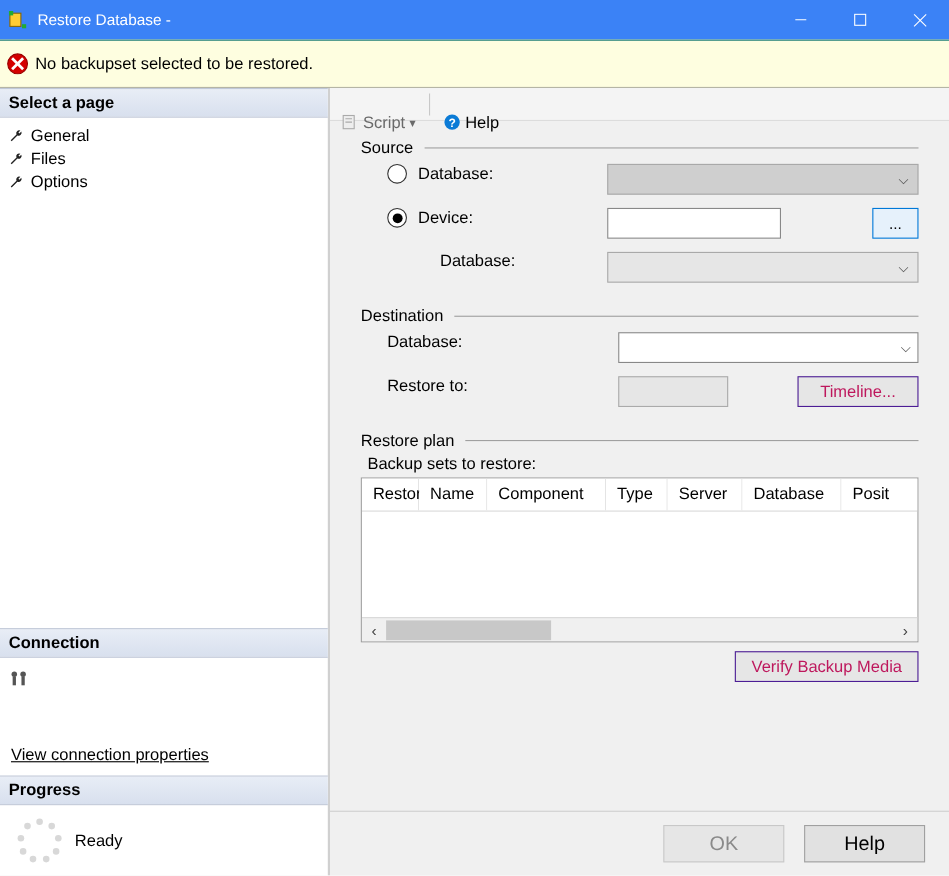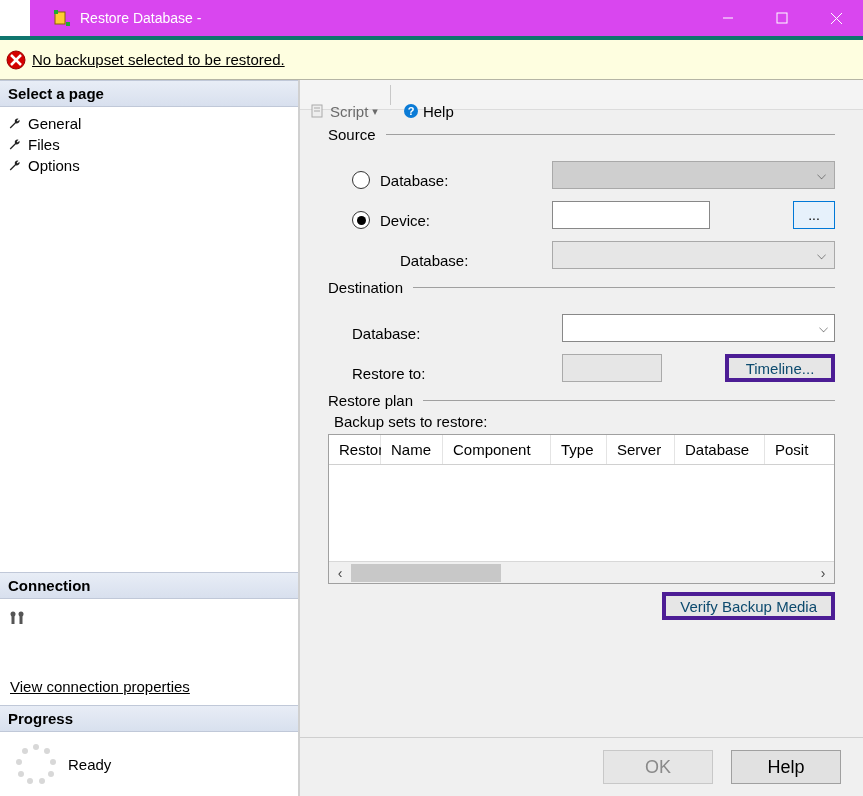--- a/index.html
+++ b/index.html
@@ -5,41 +5,40 @@
 * { box-sizing: border-box; margin: 0; padding: 0; font-family: "Segoe UI", Tahoma, sans-serif; }
 body {
   width: 863px; height: 796px;
   display: flex; flex-direction: column;
   background: #fff;
   font-size: 15px;
   color: #000;
 }
 
 .titlebar {
-  height: 36px; background: #d946ef; color: #fff;
+  height: 36px; background: #3b82f6; color: #fff;
   display: flex; align-items: center;
-  padding-left: 24px;
-  margin-left: 30px;
+  padding-left: 8px;
 }
 .titlebar .app-icon {
   width: 16px; height: 16px; margin-right: 10px;
   display: flex; justify-content: center; align-items: center;
 }
 .titlebar .title { font-size: 14px; flex: 1; }
 .titlebar .winbtns { display: flex; height: 100%; }
 .titlebar .winbtn {
   width: 54px; display: flex; justify-content: center; align-items: center;
   color: #fff; cursor: default;
 }
 .winbtn svg { stroke: #fff; }
 
 .msgbar {
   height: 44px; background: #fefee0;
-  border-top: 4px solid #0f766e; border-bottom: 1px solid #b5b5a5;
-  display: flex; align-items: center; padding: 0 6px; text-decoration: underline;
+  border-top: 1px solid #0f766e; border-bottom: 1px solid #b5b5a5;
+  display: flex; align-items: center; padding: 0 6px;
 }
 .msgbar .err-icon { width: 20px; height: 20px; margin-right: 6px; }
 .msgbar .msg-text { font-size: 15px; }
 
 .mainsplit { flex: 1; display: flex; min-height: 0; }
 .leftpane {
   width: 300px; border-right: 2px solid #d0d0d0;
   display: flex; flex-direction: column;
   background: #fff;
 }
@@ -78,21 +77,21 @@
 .tb-btn { display: flex; align-items: center; gap: 4px; padding: 2px 4px; font-size: 15px; color:#6a6a6a;margin-top:33px;}
 .tb-help { color:#000; }
 .tb-sep { width:1px; height:20px; background:#c8c8c8; margin:0 2px; }
 .tb-drop-arrow { font-size:11px;color:#6a6a6a;}
 .form-area { flex:1; padding: 16px 28px 0 28px; overflow: hidden; }
 .group-label { font-size: 15px; }
 .group-row { display: flex; align-items: center; gap: 10px; }
 .group-line { flex:1; height:1px; background:#a0a0a0; }
 .sub { margin-left: 24px; padding: 6px 0 10px 0; }
 .form-row {
-  display: flex; align-items: flex-end; height: 40px; 
+  display: flex; align-items: flex-start; height: 40px; 
 }
 .form-row .lbl { display:flex; align-items:center; width: 200px; font-size:15px; }
 .radio {
   width:18px; height:18px; border:1px solid #333; border-radius:50%; margin-right:10px;
   display:flex; align-items:center; justify-content:center; background:#fff;
 }
 .radio.checked::after {
   content:""; width:9px; height:9px; border-radius:50%; background:#000;
 }
 .select-disabled {
@@ -113,21 +112,21 @@
   height:28px; border:1px solid #888; background:#fff;
 }
 .text-input-ro {
   width:100px; height:28px; border:1px solid #aaa; background:#e6e6e6;
 }
 .browse-btn {
   width:42px; height:28px; border:1px solid #0078d7; background:#e6f1fb;
   display:flex; justify-content:center; align-items:center; font-size:14px;
 }
 .btn-disabled {
-  height:28px; border:4px solid #4c1d95; background:#e6e6e6; color:#0c4a6e;
+  height:28px; border:1px solid #4c1d95; background:#e6e6e6; color:#be185d;
   display:flex; justify-content:center; align-items:center; padding: 0 14px;
   font-size:15px;
 }
 .table-label { font-size:15px; margin: 4px 0 4px 6px; }
 .table-box {
   border:1px solid #a0a0a0; background:#fff; height: 150px;
   display:flex; flex-direction:column; overflow:hidden;
 }
 .table-head { display:flex; border-bottom:1px solid #d0d0d0; }
 .th {

